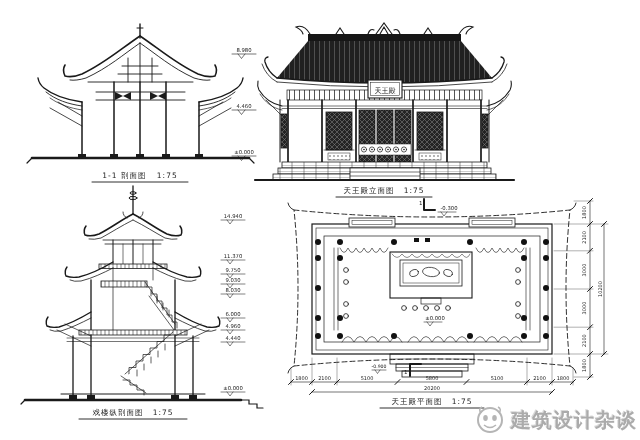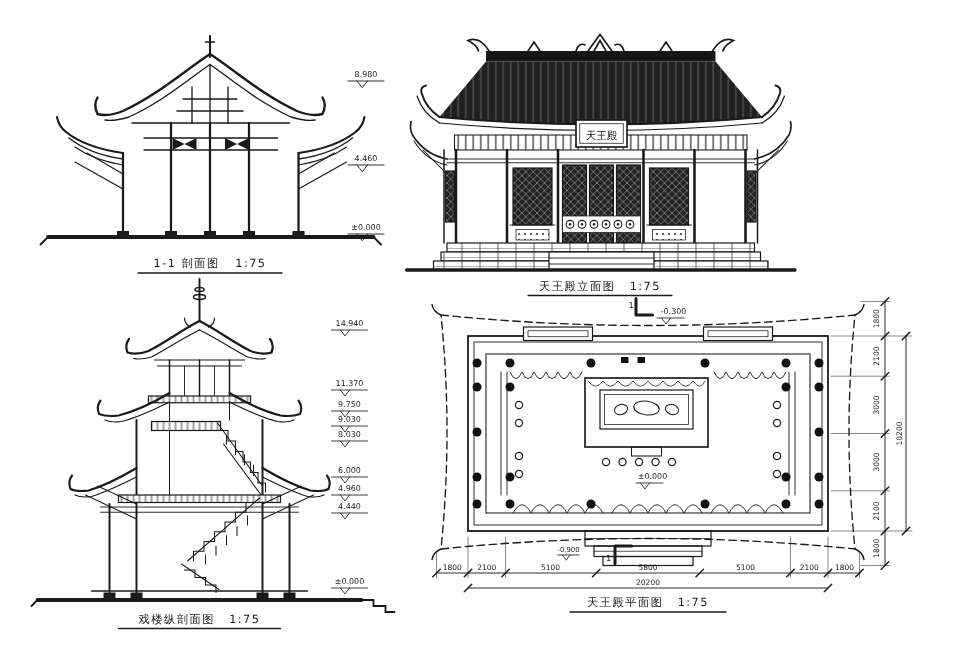--- a/index.html
+++ b/index.html
@@ -92,21 +92,21 @@
 
         <text class="dwg-title" x="122" y="170" text-anchor="middle" stroke="none">
           <tspan>1-1 剖面图</tspan>
           <tspan dx="7">1:75</tspan>
         </text>
         <path d="M74,174 H170" stroke-width="0.9"></path>
       </g>
     </svg>
   </div>
 
-  <div class="panel" style="left:268px;top:22px;">
+  <div class="panel" style="left:252px;top:22px;">
     <svg width="265" height="180" viewBox="0 0 265 180">
       <defs>
         <pattern id="pb-tiles" width="5" height="10" patternUnits="userSpaceOnUse">
           <rect width="5" height="10" fill="#202020"></rect>
             <line x1="2.5" y1="0" x2="2.5" y2="10" stroke="#6e6e6e" stroke-width="0.6"></line>
         </pattern>
         <pattern id="pb-lat" width="5" height="5" patternUnits="userSpaceOnUse">
           <rect width="5" height="5" fill="#242424"></rect>
             <path d="M0,0 L5,5 M5,0 L0,5" stroke="#8a8a8a" stroke-width="0.5"></path>
         </pattern>
@@ -511,14 +511,28 @@
 
         <text class="dwg-title" x="160" y="208" text-anchor="middle" stroke="none">
           <tspan>天王殿平面图</tspan>
           <tspan dx="6">1:75</tspan>
         </text>
         <path d="M108,212 H212" stroke-width="0.9"></path>
       </g>
     </svg>
   </div>
 
+  <div id="watermark">
+    <svg width="32" height="30" viewBox="0 0 32 30">
+      <g stroke="#b5b5b5" fill="none" stroke-width="2">
+        <circle cx="16" cy="15" r="12"></circle>
+        <path d="M7,8 q-3,-4 1,-6 M25,8 q3,-4 -1,-6" stroke-width="1.5"></path>
+        <g fill="#b5b5b5" stroke="none">
+          <ellipse cx="11.5" cy="13" rx="2.3" ry="3"></ellipse>
+          <ellipse cx="20.5" cy="13" rx="2.3" ry="3"></ellipse>
+        </g>
+        <path d="M10,20 q6,5 12,0" stroke-width="1.5"></path>
+      </g>
+    </svg>
+    <span class="wm-text">建筑设计杂谈</span>
+  </div>
 
 </div>
 
 </body></html>

